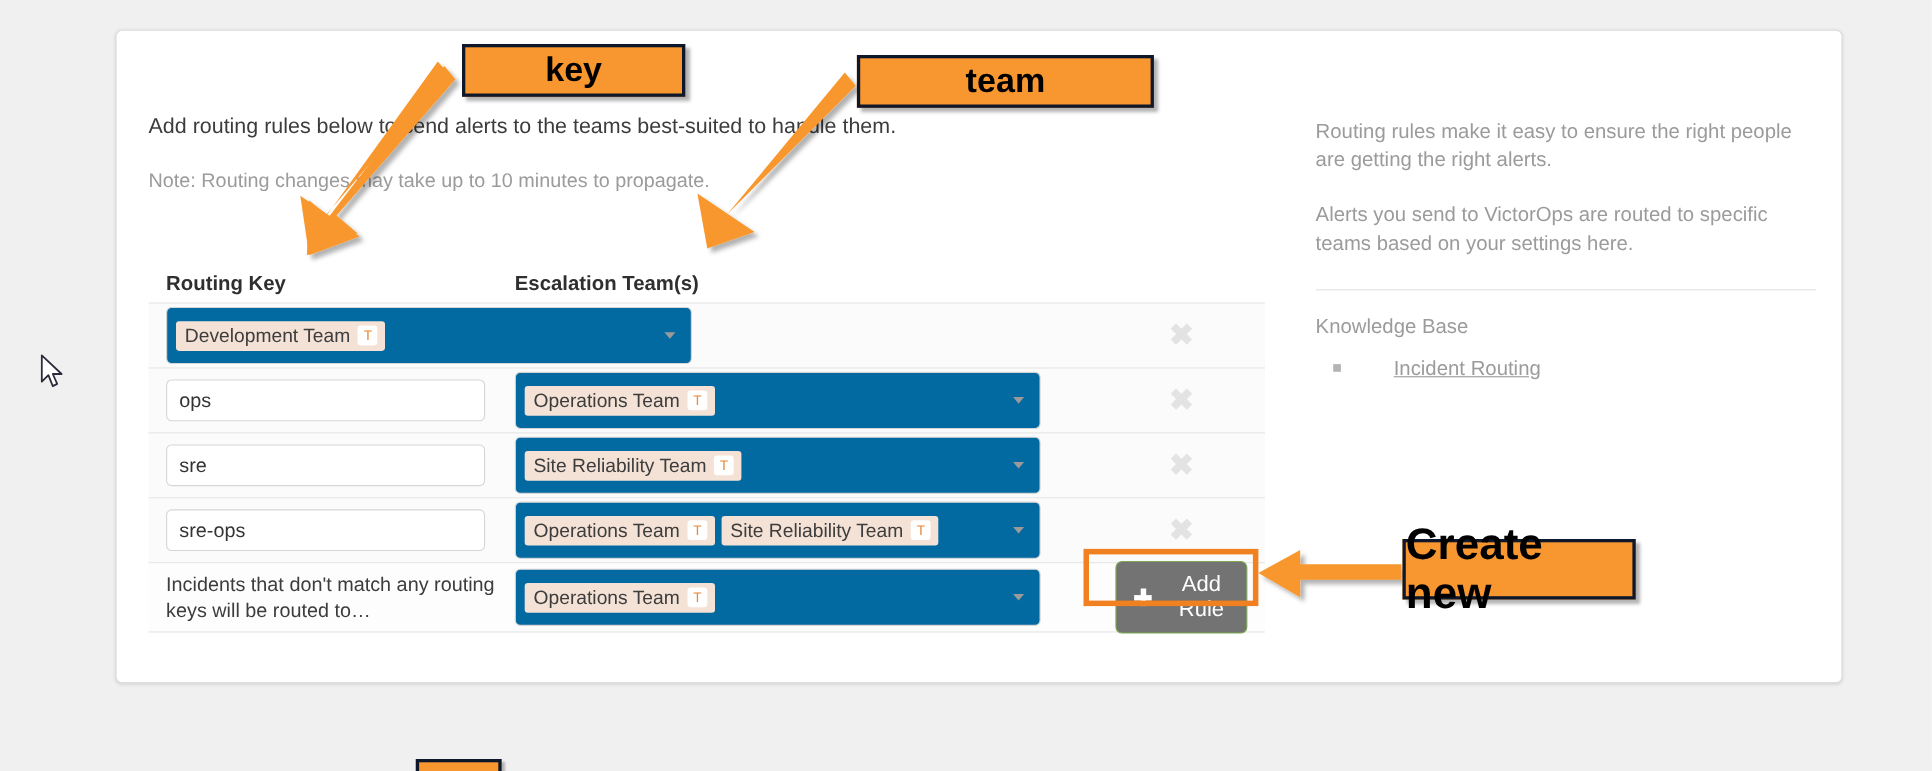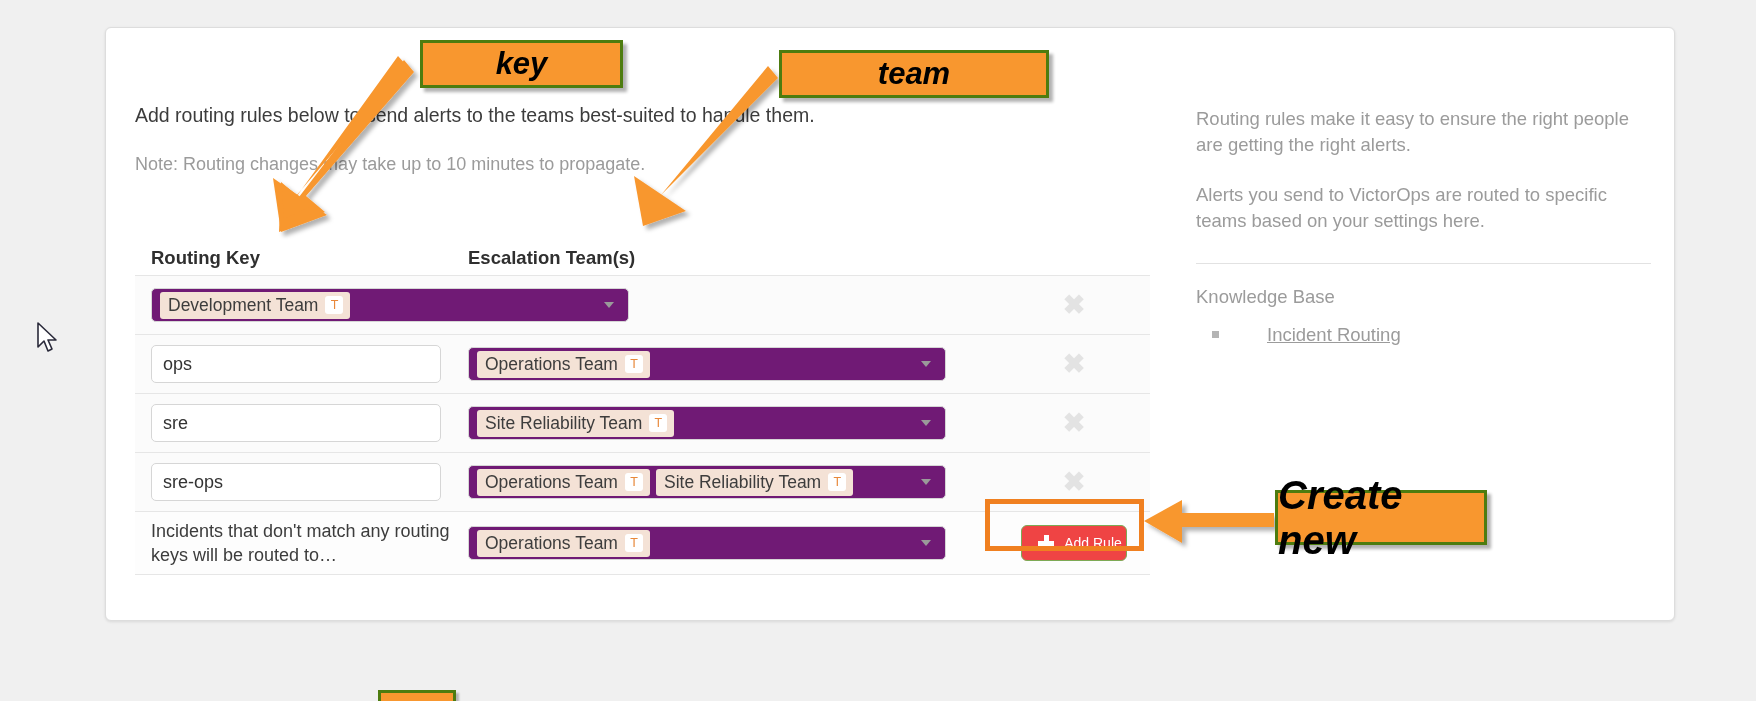--- a/index.html
+++ b/index.html
@@ -98,24 +98,24 @@
   .fallback-label {
     width: 300px;
     font-size: 18px;
     color: #3c3c3c;
     line-height: 1.35;
   }
 
   
   .multiselect {
     position: relative;
-    width: 478px; height: 34px;
+    width: 478px; height: 52px;
     border: 1px solid #d6d6d6;
     border-radius: 5px;
-    background: #701a75;
+    background: #0369a1;
     display: flex;
     align-items: center;
     padding: 0 8px;
     gap: 6px;
   }
   .chip {
     display: inline-flex;
     align-items: center;
     gap: 7px;
     background: #f4e2d6;
@@ -159,25 +159,25 @@
   .add-rule-wrap {
     position: relative;
     display: inline-flex;
     align-items: center;
     justify-content: center;
   }
   .add-rule-btn {
     display: inline-flex;
     align-items: center;
     gap: 10px;
-    background: #ef4444;
+    background: #737373;
     border: 1px solid #7da955;
     border-radius: 6px;
     color: #ffffff;
-    font-size: 14px;
+    font-size: 20px;
     font-family: "Liberation Sans", sans-serif;
     padding: 9px 4px 9px 16px;
     cursor: pointer;
   }
   .plus-icon {
     position: relative;
     width: 16px; height: 16px;
     display: inline-block;
   }
   .plus-icon::before, .plus-icon::after {
@@ -230,29 +230,28 @@
     font-size: 18.5px;
     color: #9b9b9b;
     text-decoration: underline;
     cursor: pointer;
   }
 
   
   .anno-box {
     position: absolute;
     background: #f8972f;
-    border: 3px solid #4d7c0f;
+    border: 3px solid #0f172a;
     box-shadow: 4px 4px 3px rgba(0,0,0,0.30);
     display: flex;
     align-items: center;
     justify-content: center;
     color: #000000;
     font-weight: bold;
     z-index: 60;
-    font-style: italic;
   }
   #anno-key   { left: 420px; top: 40px;  width: 203px; height: 48px; font-size: 31px; }
   #anno-team  { left: 779px; top: 50px;  width: 270px; height: 48px; font-size: 31px; }
   #anno-create{ left: 1275px; top: 490px; width: 212px; height: 55px; font-size: 40px; }
   #anno-partial {
     left: 378px; top: 690px; width: 78px; height: 26px;
     border-width: 3px; box-shadow: 3px 3px 2px rgba(0,0,0,0.25);
   }
 
   svg.anno-arrows {

